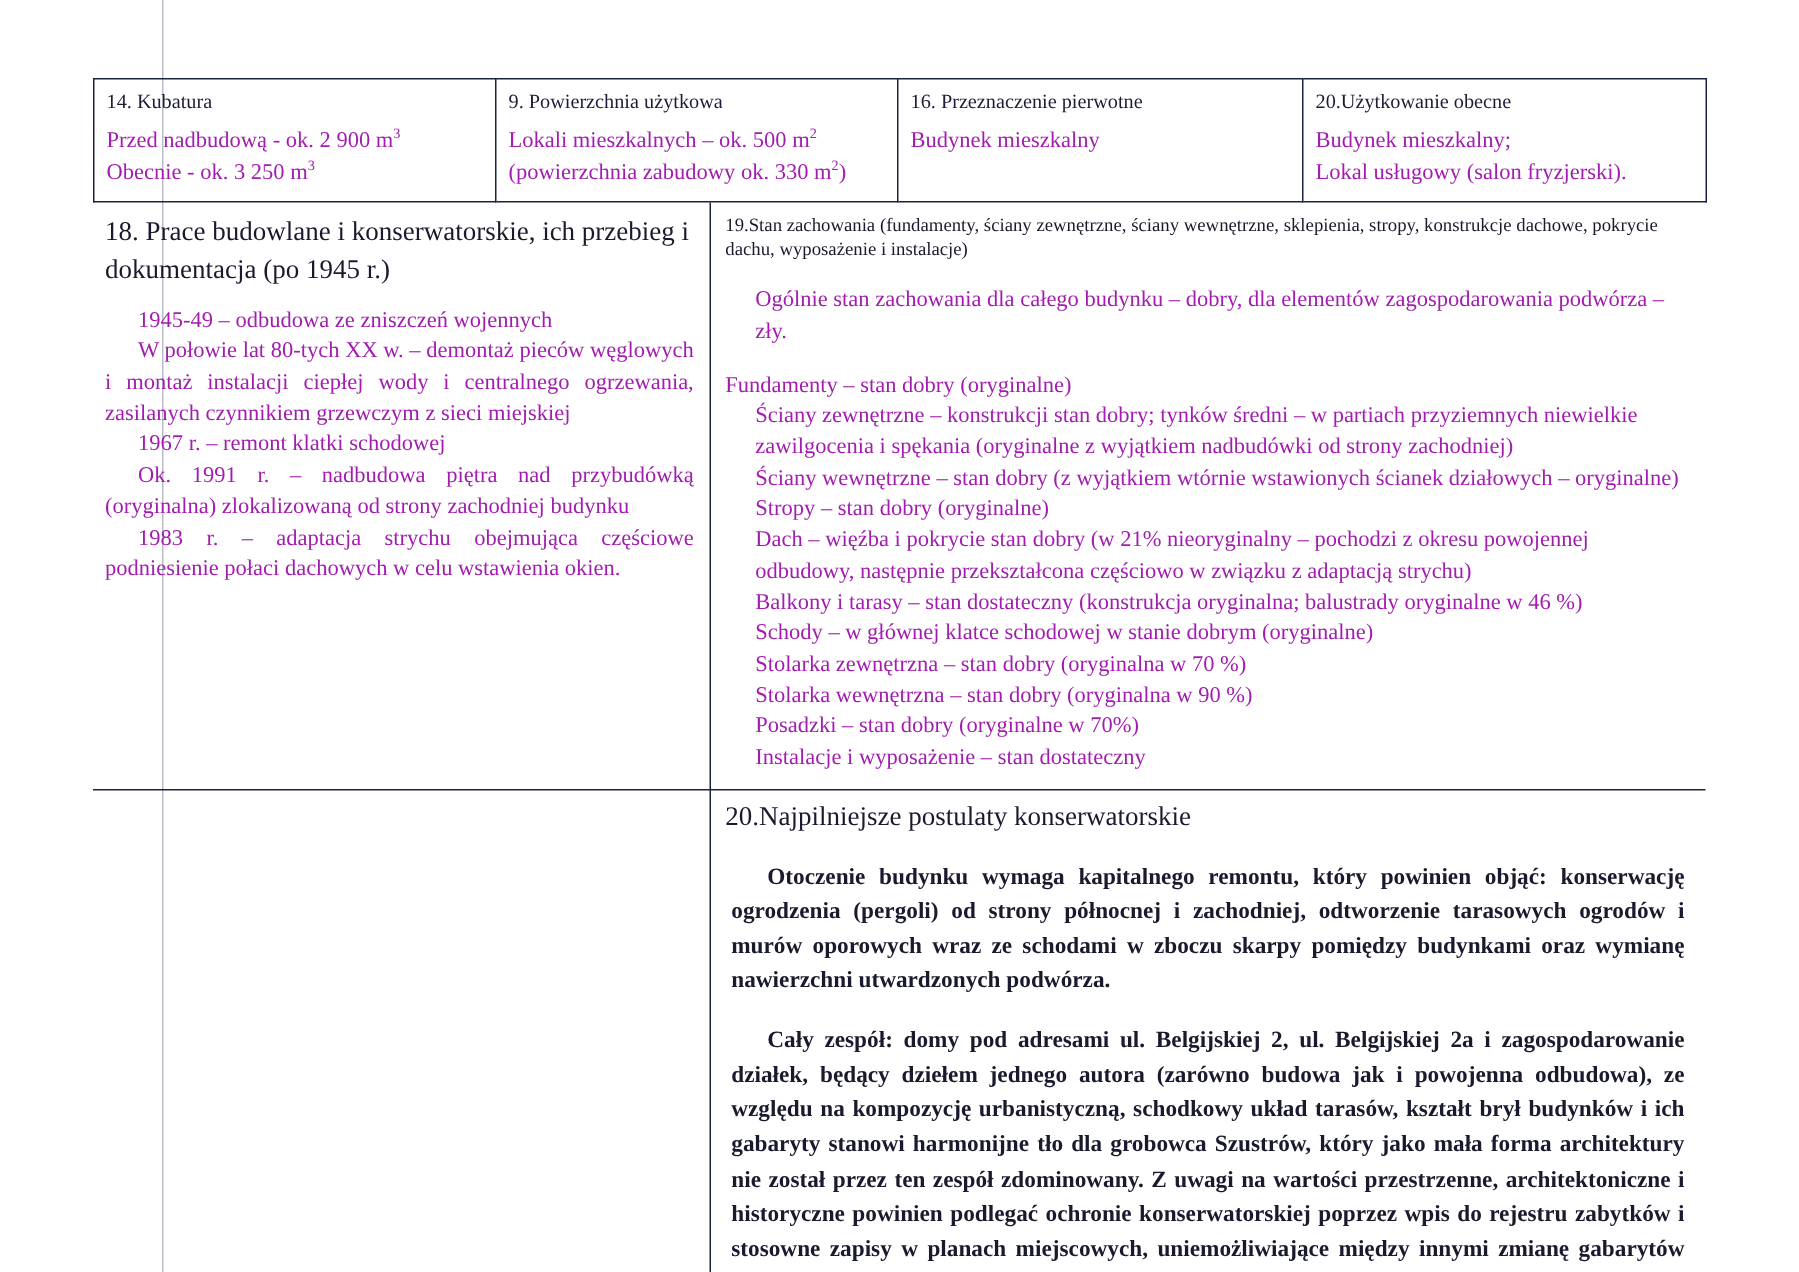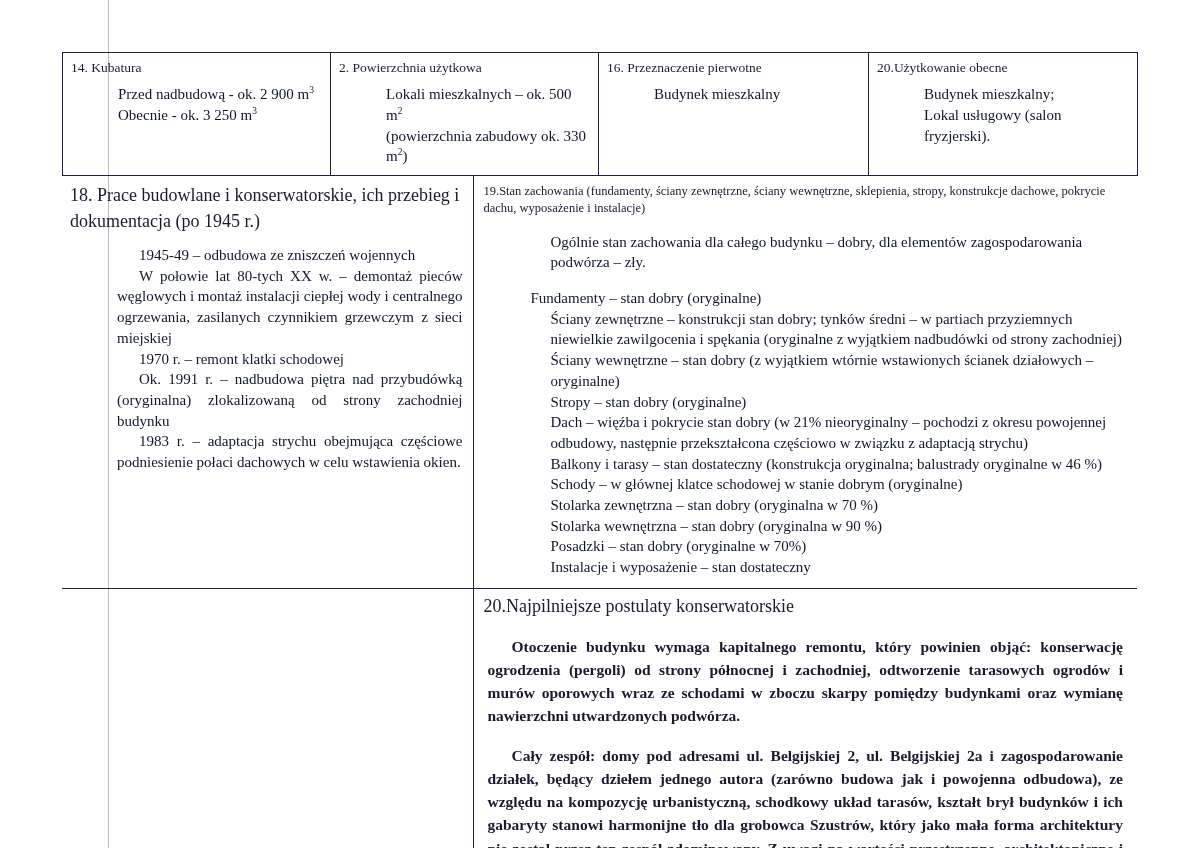--- a/index.html
+++ b/index.html
@@ -49,22 +49,21 @@
     padding: 6px 8px 8px 8px;
   }
   .hdr {
     font-size: 13.5px;
     line-height: 1.35;
     color: #1c1c38;
   }
   .body-txt {
     font-size: 15px;
     line-height: 1.38;
-    color: #0f172a;
-    margin-left: 47px;
+    color: #a21caf;
   }
   .small-body {
     font-size: 18px;
     line-height: 1.42;
   }
   .tiny-hdr {
     font-size: 12.5px;
     line-height: 1.35;
   }
   
@@ -134,21 +133,21 @@
             </div>
             <div class="body-txt">
               <span>Obecnie - ok.</span>
               <span>3 250</span>
               <span>m</span><span class="sup">3</span>
             </div>
           </div>
         </td>
         <td class="bt bb br">
           <div class="cell-pad">
-            <div class="hdr">2. Powierzchnia użytkowa</div>
+            <div class="hdr">9. Powierzchnia użytkowa</div>
             <div class="spacer-sm"></div>
             <div class="body-txt">
               <span>Lokali mieszkalnych – ok.  500  m</span><span class="sup">2</span>
             </div>
             <div class="body-txt">
               <span>(powierzchnia zabudowy ok.  330 m</span><span class="sup">2</span><span>)</span>
             </div>
           </div>
         </td>
         <td class="bt bb br">
@@ -176,21 +175,21 @@
         <col style="width:664px">
       </colgroup>
       <tbody>
           <tr>
         <td class="br" style="height:322px">
           <div class="left-col-inner">
             <div class="small-body">18. Prace budowlane i konserwatorskie, ich przebieg i dokumentacja (po 1945 r.)</div>
             <div class="para-gap"></div>
             <div class="body-txt just indent">1945-49 – odbudowa ze zniszczeń wojennych</div>
             <div class="body-txt just indent">W połowie lat 80-tych XX w. – demontaż pieców węglowych i montaż instalacji ciepłej wody i centralnego ogrzewania, zasilanych czynnikiem grzewczym z sieci miejskiej</div>
-            <div class="body-txt just indent">1970 r. – remont klatki schodowej</div>
+            <div class="body-txt just indent">1967 r. – remont klatki schodowej</div>
             <div class="body-txt just indent">Ok. 1991 r. – nadbudowa piętra nad przybudówką (oryginalna) zlokalizowaną od strony zachodniej budynku</div>
             <div class="body-txt just indent">1983 r. – adaptacja strychu obejmująca częściowe podniesienie połaci dachowych w celu wstawienia okien.</div>
           </div>
         </td>
         <td>
           <div class="right-col-inner">
             <div class="tiny-hdr">19.Stan zachowania (fundamenty, ściany zewnętrzne, ściany wewnętrzne, sklepienia, stropy, konstrukcje dachowe, pokrycie dachu, wyposażenie i instalacje)</div>
             <div class="para-gap-lg"></div>
             <div class="body-txt" style="padding-left:20px">Ogólnie stan zachowania dla całego budynku – dobry, dla elementów zagospodarowania podwórza – zły.</div>
             <div class="para-gap-lg"></div>

